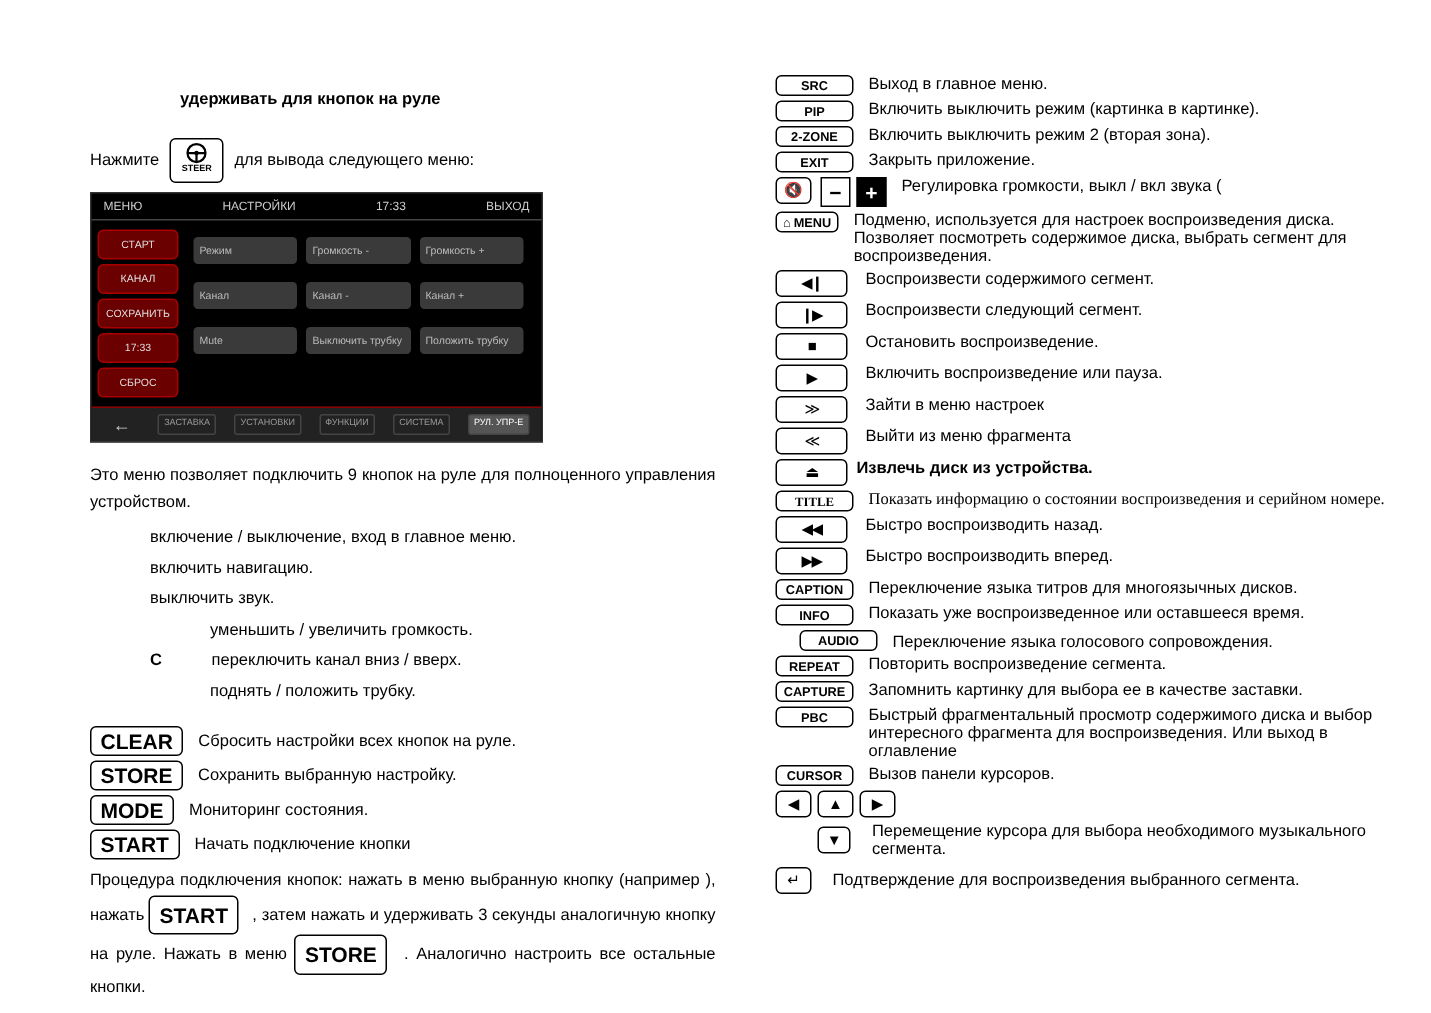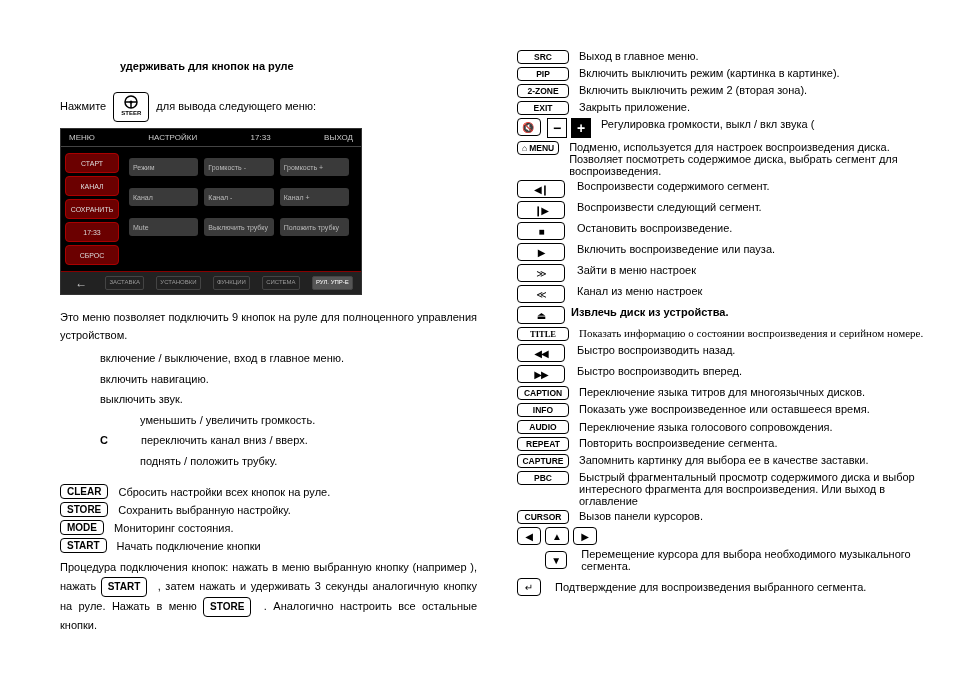--- a/index.html
+++ b/index.html
@@ -51,21 +51,21 @@
   .ss-tab {
     color: #999; font-size: 6px; padding: 2px 3px;
     border: 1px solid #444; border-radius: 2px;
   }
   .ss-arrow { color: #ccc; font-size: 12px; padding: 0 6px; }
   .btn-label {
     display: inline-block;
     border: 1px solid #000;
     border-radius: 4px;
     padding: 1px 6px;
-    font-size: 10px;
+    font-size: 14px;
     font-weight: bold;
     background: #fff;
     vertical-align: middle;
     margin-right: 6px;
     font-family: Arial, sans-serif;
   }
   .btn-row { margin: 3px 0; display: flex; align-items: center; gap: 4px; }
   .btn-icon {
     display: inline-flex; align-items: center; justify-content: center;
     border: 1px solid #000; border-radius: 4px;
@@ -254,21 +254,21 @@
       <div class="btn-row" style="align-items: flex-start;">
         <span class="btn-icon" style="width: 46px; letter-spacing: -1px;">▶</span>
         <span style="margin-left: 6px; flex: 1 1 0%;">Включить воспроизведение или пауза.</span>
       </div>
       <div class="btn-row" style="align-items: flex-start;">
         <span class="btn-icon" style="width: 46px; letter-spacing: -1px;">≫</span>
         <span style="margin-left: 6px; flex: 1 1 0%;">Зайти в меню настроек</span>
       </div>
       <div class="btn-row" style="align-items: flex-start;">
         <span class="btn-icon" style="width: 46px; letter-spacing: -1px;">≪</span>
-        <span style="margin-left: 6px; flex: 1 1 0%;">Канал из меню настроек</span>
+        <span style="margin-left: 6px; flex: 1 1 0%;">Выйти из меню фрагмента</span>
       </div>
       <div class="btn-row" style="align-items: flex-start;">
         <span class="btn-icon" style="width: 46px; letter-spacing: -1px;">⏏</span>
         <span style="margin-left: 0; flex: 1 1 0%; font-weight: bold;">Извлечь диск из устройства.</span>
       </div>
       <div class="btn-row" style="align-items: flex-start; font-family: Liberation Serif, serif;">
         <span class="btn-label-wide">TITLE</span>
         <span style="margin-left: 6px; flex: 1 1 0%;">Показать информацию о состоянии воспроизведения и серийном номере.</span>
       </div>
       <div class="btn-row" style="align-items: flex-start;">
@@ -280,21 +280,21 @@
         <span style="margin-left: 6px; flex: 1 1 0%;">Быстро воспроизводить вперед.</span>
       </div>
       <div class="btn-row" style="align-items: flex-start;">
         <span class="btn-label-wide">CAPTION</span>
         <span style="margin-left: 6px; flex: 1 1 0%;">Переключение языка титров для многоязычных дисков.</span>
       </div>
       <div class="btn-row" style="align-items: flex-start;">
         <span class="btn-label-wide">INFO</span>
         <span style="margin-left: 6px; flex: 1 1 0%;">Показать уже воспроизведенное или оставшееся время.</span>
       </div>
-      <div class="btn-row" style="align-items: center;">
+      <div class="btn-row" style="align-items: flex-end; margin-left: 16px;">
         <span class="btn-label-wide">AUDIO</span>
         <span style="margin-left: 6px; flex: 1 1 0%;">Переключение языка голосового сопровождения.</span>
       </div>
       <div class="btn-row" style="align-items: flex-start;">
         <span class="btn-label-wide">REPEAT</span>
         <span style="margin-left: 6px; flex: 1 1 0%;">Повторить воспроизведение сегмента.</span>
       </div>
       <div class="btn-row" style="align-items: flex-start;">
         <span class="btn-label-wide">CAPTURE</span>
         <span style="margin-left: 6px; flex: 1 1 0%;">Запомнить картинку для выбора ее в качестве заставки.</span>

